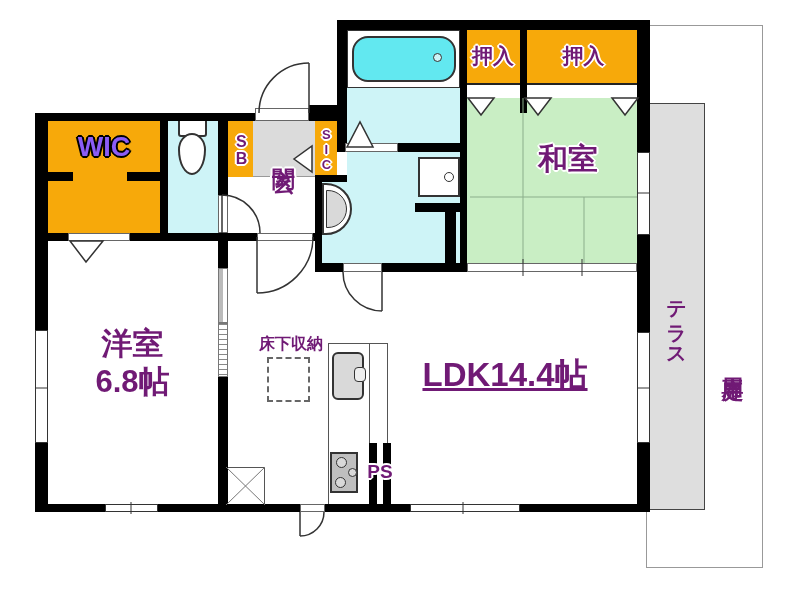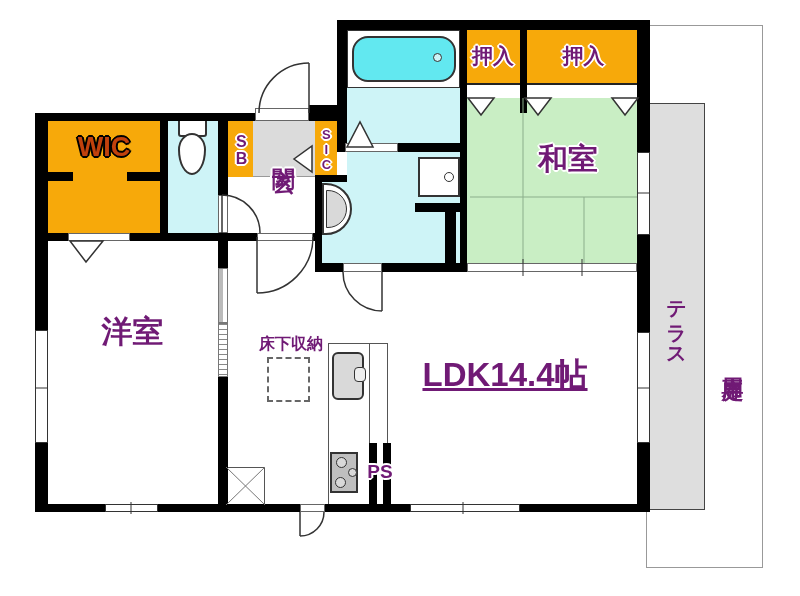--- a/index.html
+++ b/index.html
@@ -11,21 +11,21 @@
   .orange{background:#F7A90A;}
   .green{background:#C9EEC4;}
   .cyan{background:#CEF4F7;}
   .egray{background:#DBDBDB;}
   .tgray{background:#DEDEDE;}
   .win{position:absolute;background:#fff;border:1px solid #333;box-sizing:border-box;z-index:5;}
   .thresh{position:absolute;background:#fff;border:1px solid #666;box-sizing:border-box;z-index:5;}
   .fix{position:absolute;box-sizing:border-box;z-index:3;}
   .lbl{position:absolute;z-index:7;font-weight:bold;color:#701a75;text-align:center;line-height:1.05;
        text-shadow:-2px 0 #fff,2px 0 #fff,0 -2px #fff,0 2px #fff,-1px -1px #fff,1px -1px #fff,-1px 1px #fff,1px 1px #fff;}
-  .lblw{color:#c2410c;text-shadow:-2px 0 #000,2px 0 #000,0 -2px #000,0 2px #000,-1px -1px #000,1px -1px #000,-1px 1px #000,1px 1px #000;}
+  .lblw{color:#8b5cf6;text-shadow:-2px 0 #000,2px 0 #000,0 -2px #000,0 2px #000,-1px -1px #000,1px -1px #000,-1px 1px #000,1px 1px #000;}
   .vert{writing-mode:vertical-rl;text-orientation:upright;display:flex;align-items:center;justify-content:center;}
   #overlay{position:absolute;left:0;top:0;z-index:6;pointer-events:none;}
   .hatch{position:absolute;background:repeating-linear-gradient(180deg,#888 0 1px,#fff 1px 5px);
          border:1px solid #777;box-sizing:border-box;z-index:5;}
 </style>
 </head>
 <body>
 
 <div id="stage">
 
@@ -157,21 +157,22 @@
       <line x1="637" y1="388" x2="650" y2="388"></line>
       <line x1="523" y1="259" x2="523" y2="276"></line>
       <line x1="582" y1="259" x2="582" y2="276"></line>
     </g>
   </svg>
 
   <div class="lbl lblw" style="left:48px;top:133px;width:112px;font-size:27px;">WIC</div>
   <div class="lbl" style="left:463px;top:45px;width:60px;font-size:21px;">押入</div>
   <div class="lbl" style="left:527px;top:45px;width:113px;font-size:21px;">押入</div>
   <div class="lbl" style="left:467px;top:143px;width:202px;font-size:30px;">和室</div>
-  <div class="lbl" style="left:40px;top:316px;width:185px;font-size:31px;">洋室</div>
+  <div class="lbl" style="left:40px;top:328px;width:185px;font-size:31px;">洋室</div>
+  <div class="lbl" style="left:40px;top:366px;width:185px;font-size:31px;">6.8帖</div>
   <div class="lbl" style="left:380px;top:358px;width:250px;font-size:33px;text-decoration:underline;">LDK14.4帖</div>
   <div class="lbl" style="left:248px;top:336px;width:86px;font-size:16px;">床下収納</div>
   <div class="lbl" style="left:360px;top:462px;width:40px;font-size:19px;">PS</div>
   <div class="lbl vert" style="left:253px;top:122px;width:62px;height:55px;font-size:23px;">玄関</div>
   <div class="lbl vert" style="left:228px;top:122px;width:25px;height:55px;font-size:16px;">SB</div>
   <div class="lbl vert" style="left:315px;top:121px;width:22px;height:56px;font-size:13px;">SIC</div>
   <div class="lbl vert" style="left:648px;top:262px;width:57px;height:120px;font-size:20px;font-weight:bold;text-shadow:none;z-index:7;">テラス</div>
   <div class="lbl vert" style="left:705px;top:295px;width:56px;height:130px;font-size:22px;text-shadow:none;">専用庭</div>
 
 </div>

